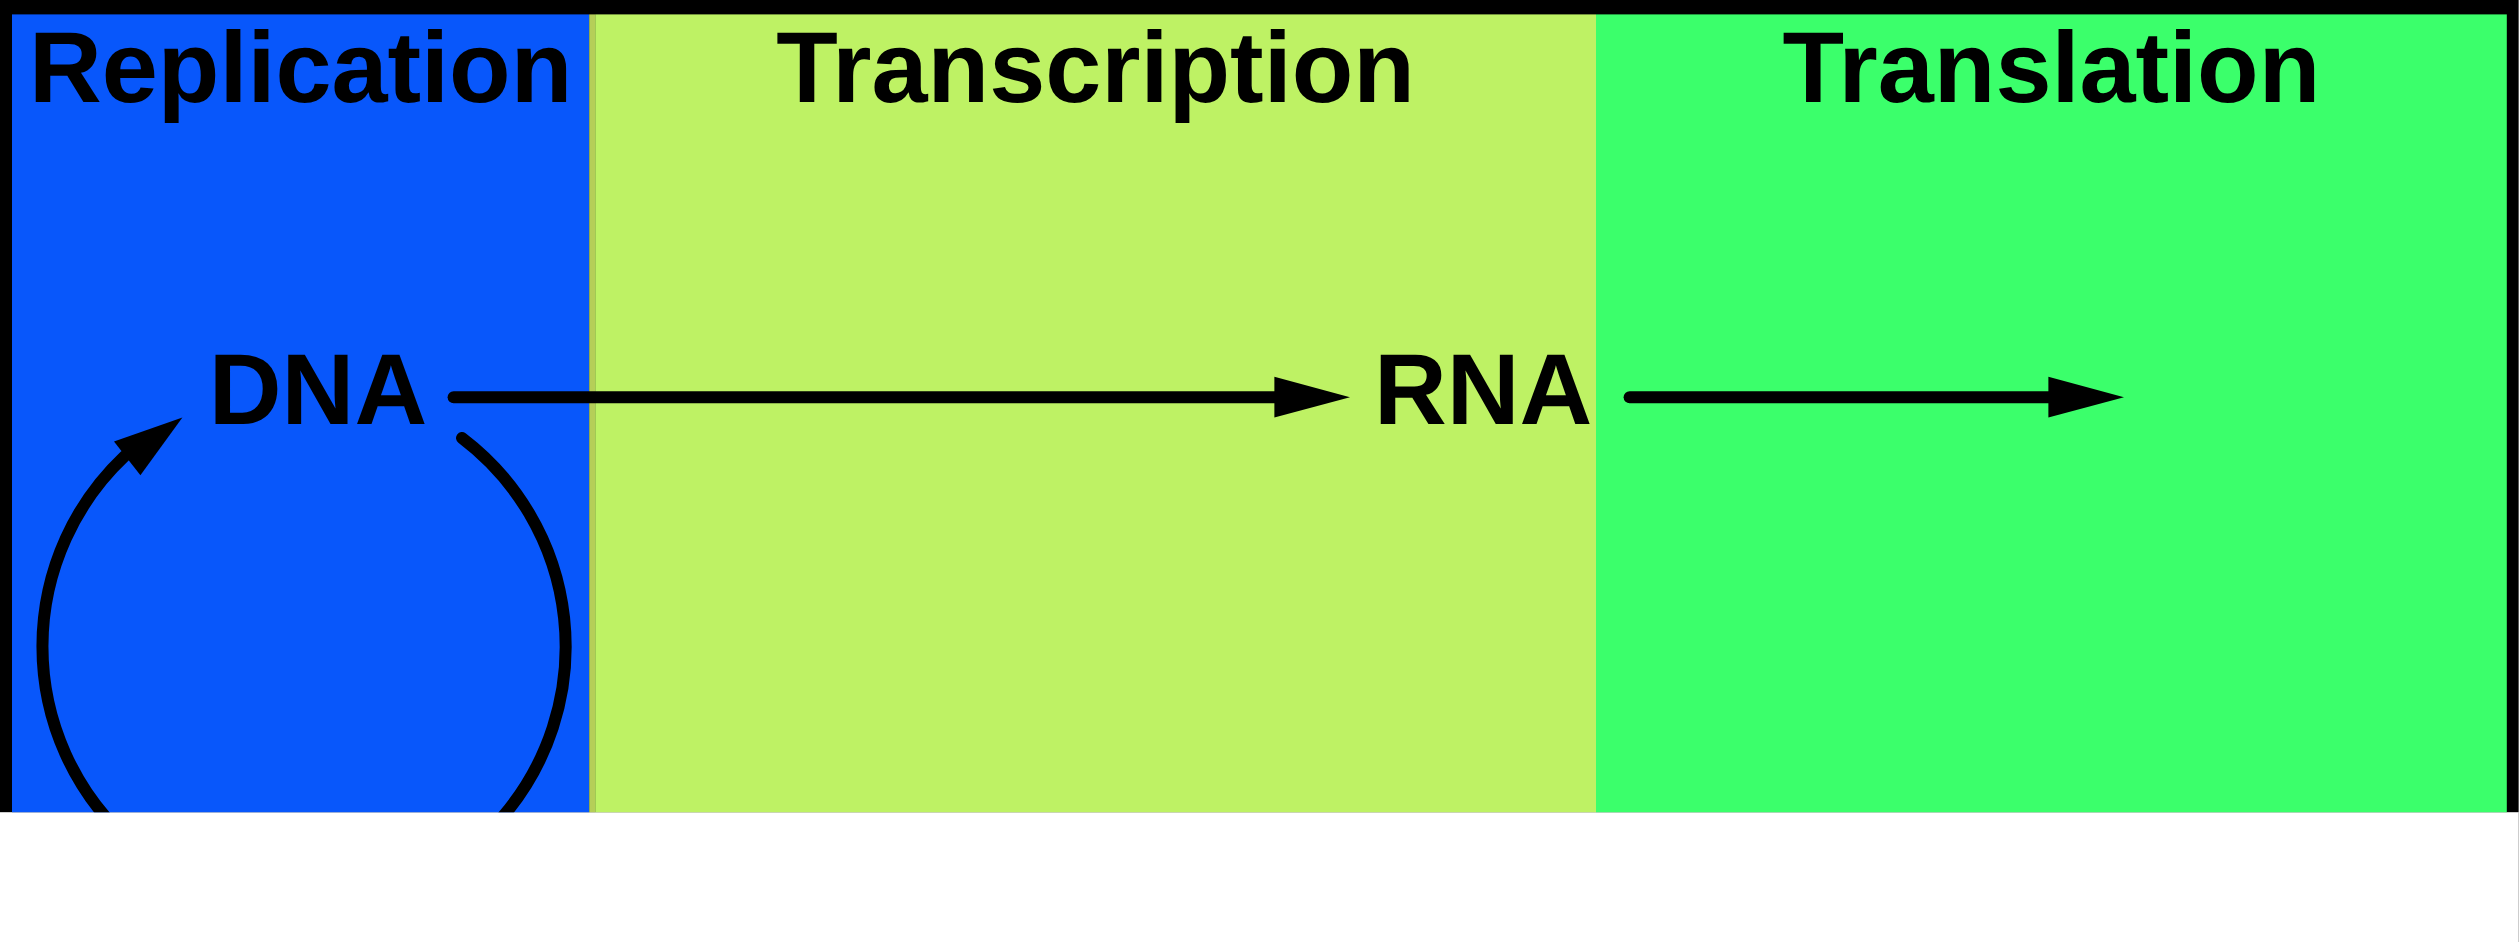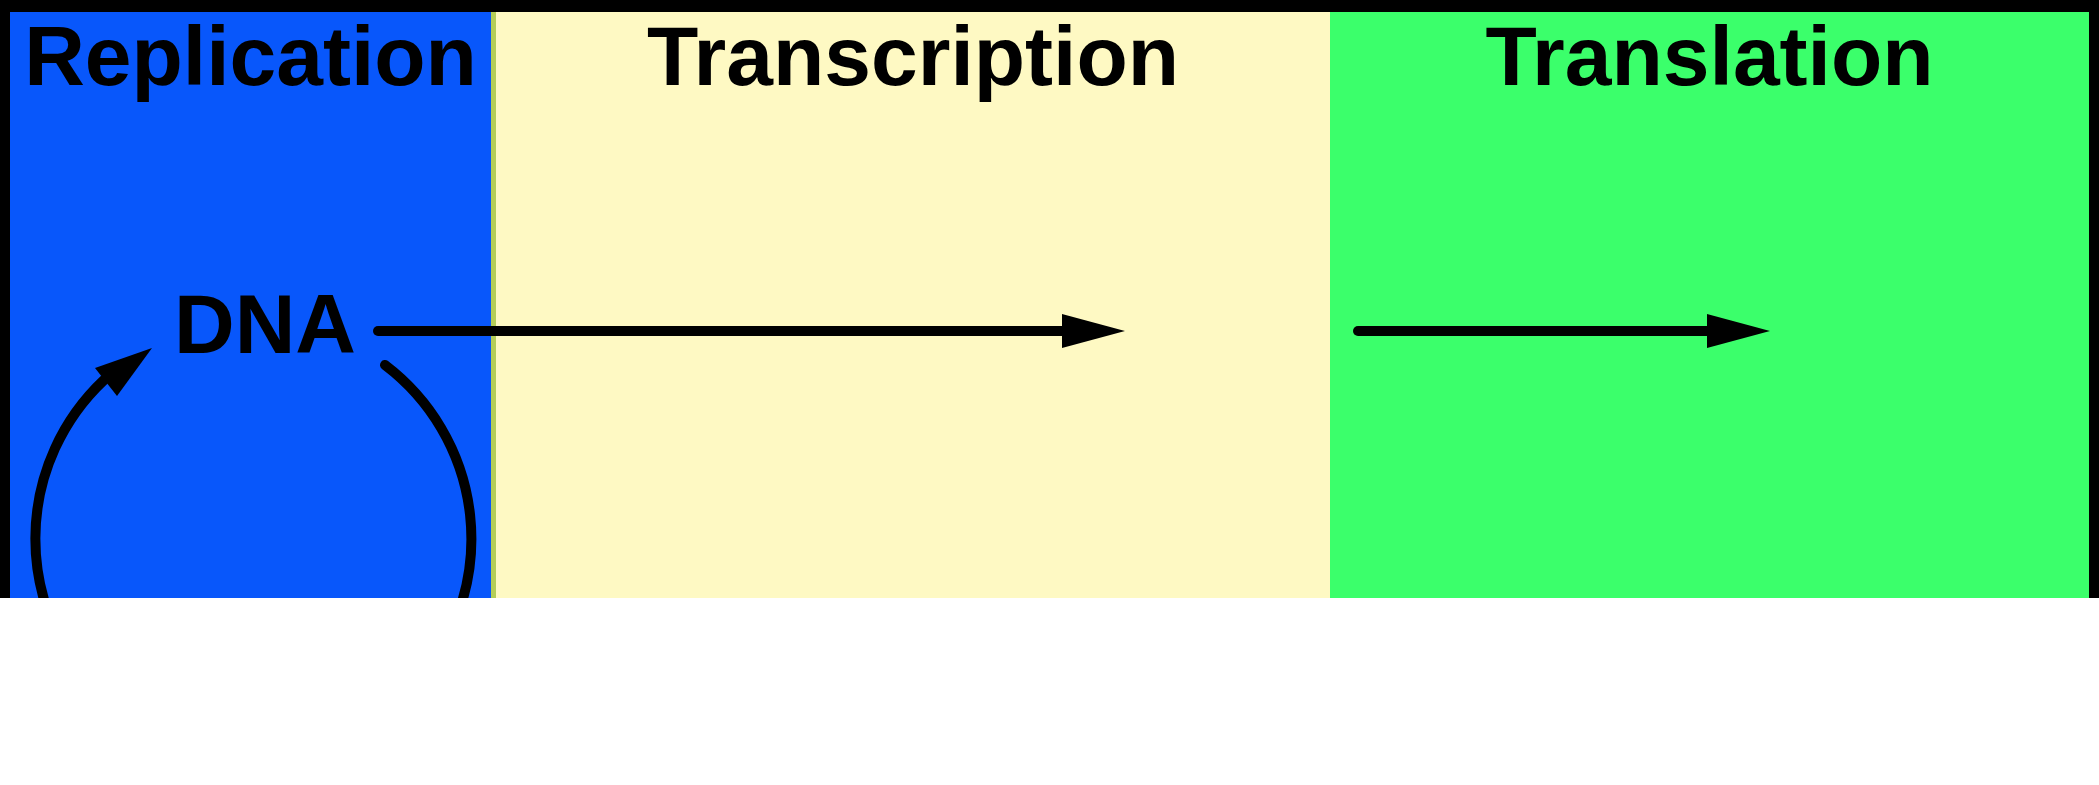--- a/index.html
+++ b/index.html
@@ -3,21 +3,21 @@
 <meta charset="utf-8">
 <style>
   html, body {
     margin: 0;
     padding: 0;
     background: #ffffff;
   }
   .frame {
     position: relative;
     width: 2099px;
-    height: 598px;
+    height: 677px;
     background: #000000;
     font-family: "Liberation Sans", sans-serif;
     overflow: hidden;
   }
   .panels {
     position: absolute;
     left: 10px;
     top: 12px;
     width: 2079px;
     height: 761px;
@@ -65,21 +65,21 @@
 
 <div class="frame">
 
   <div class="panels">
     <div class="panel panel-replication" style="background-color: rgb(8, 87, 251);">
       <div class="panel-title">Replication</div>
     </div>
 
     <div class="panel panel-divider" style="background-color: rgb(181, 206, 88);"></div>
 
-    <div class="panel panel-transcription" style="background-color: #fef9c3;">
+    <div class="panel panel-transcription" style="background-color: #bef264;">
       <div class="panel-title">Transcription</div>
     </div>
 
     <div class="panel panel-translation" style="background-color: rgb(59, 255, 107);">
       <div class="panel-title">Translation</div>
     </div>
   </div>
 
   <svg class="overlay" viewBox="0 0 2099 785" width="2099" height="785" xmlns="http://www.w3.org/2000/svg">
 
@@ -94,14 +94,15 @@
     </g>
 
     <g stroke="#000000" stroke-width="10" fill="none">
       <line x1="1358" y1="331" x2="1711" y2="331" stroke-linecap="round"></line>
       <polygon points="1707,314 1770,331 1707,348" fill="#000000" stroke="none"></polygon>
     </g>
   </svg>
 
   <div class="node-label node-dna">DNA</div>
 
+  <div class="node-label node-rna">RNA</div>
 
 </div>
 
 </body></html>

